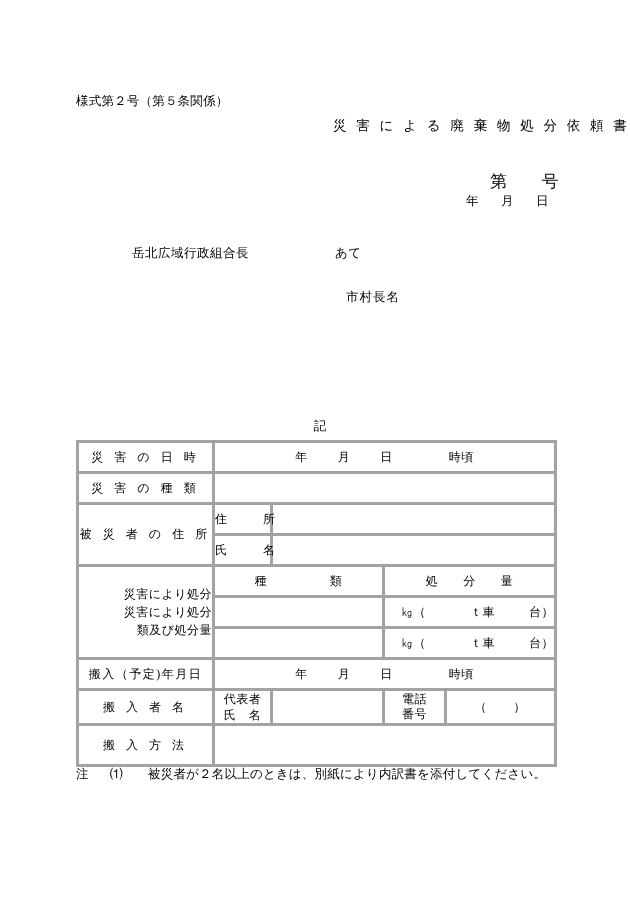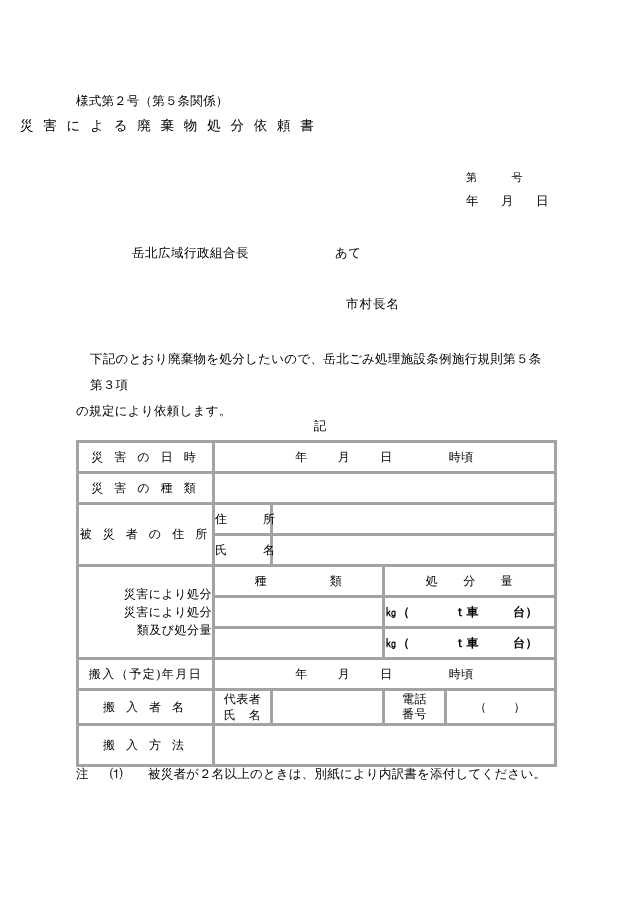--- a/index.html
+++ b/index.html
@@ -26,31 +26,31 @@
     left: 76px;
     top: 93px;
     font-size: 12.5px;
     letter-spacing: 0.2px;
   }
   .doc-title {
     position: absolute;
     left: 0;
     top: 117px;
     width: 630px;
-    text-align: left;
+    text-align: right;
     font-size: 13.5px;
     letter-spacing: 3.2px;
     padding-left: 20px;
     box-sizing: border-box;
   }
   .num-line {
     position: absolute;
-    left: 466px;
+    left: 490px;
     top: 170px;
-    font-size: 11px;
+    font-size: 17px;
     letter-spacing: 0.5px;
   }
   .num-line .gap-wide { display: inline-block; width: 34px; }
   .date-line {
     position: absolute;
     left: 466px;
     top: 193px;
     font-size: 12.5px;
     letter-spacing: 0.5px;
   }
@@ -63,21 +63,21 @@
     letter-spacing: 0.5px;
     margin-left: 44px;
   }
   .addressee .ate {
     display: inline-block;
     margin-left: 86px;
   }
   .issuer {
     position: absolute;
     left: 346px;
-    top: 296px;
+    top: 289px;
     font-size: 12.5px;
     letter-spacing: 1px;
   }
   .body-text {
     position: absolute;
     left: 76px;
     top: 346px;
     width: 478px;
     font-size: 12.5px;
     line-height: 26px;
@@ -146,24 +146,23 @@
   .date-cell .s2 { display: inline-block; width: 56px; }
   .kind-cell {
     text-align: center;
     letter-spacing: 0.5px;
   }
   .qty-cell {
     text-align: center;
     letter-spacing: 0.5px;
   }
   .unit-row {
-    text-align: left;
+    text-align: right;
     letter-spacing: 0.5px;
     padding-left: 26px;
-    font-weight: bold;
   }
   .unit-row .g1 { display: inline-block; width: 44px; }
   .unit-row .g2 { display: inline-block; width: 34px; }
   .phone-lbl {
     text-align: center;
     line-height: 15px;
     letter-spacing: 0.5px;
     white-space: nowrap;
   }
   .phone-val {
@@ -200,24 +199,20 @@
   <div class="date-line">
     <span>年</span><span class="gap"></span><span>月</span><span class="gap"></span><span>日</span>
   </div>
 
   <div class="addressee">
     <span>岳北広域行政組合長</span><span class="ate">あて</span>
   </div>
 
   <div class="issuer">市村長名</div>
 
-  <div class="body-text">
-    <div class="indent">下記のとおり廃棄物を処分したいので、岳北ごみ処理施設条例施行規則第５条第３項</div>
-    <div>の規定により依頼します。</div>
-  </div>
 
   <div class="ki-mark">記</div>
 
   <table class="form">
     <colgroup>
       <col style="width:136px">
       <col style="width:58px">
       <col style="width:112px">
       <col style="width:62px">
       <col style="width:110px">

